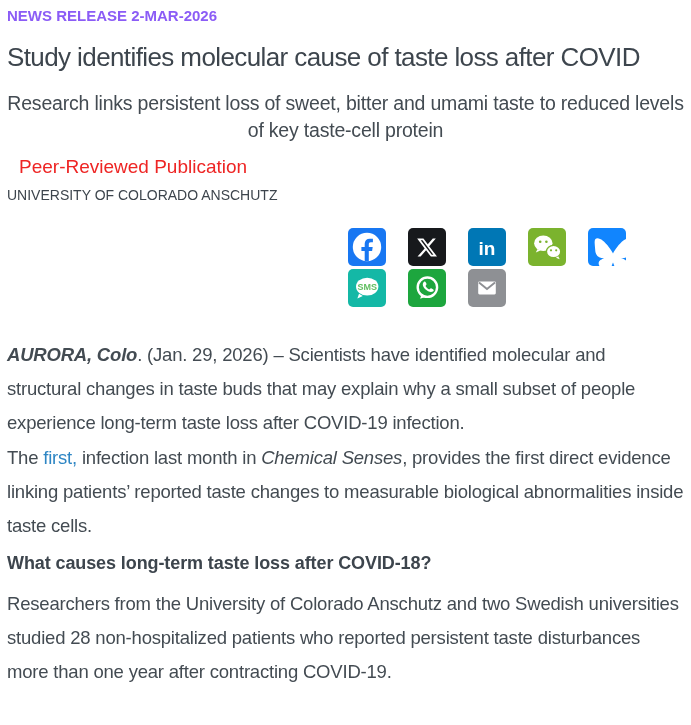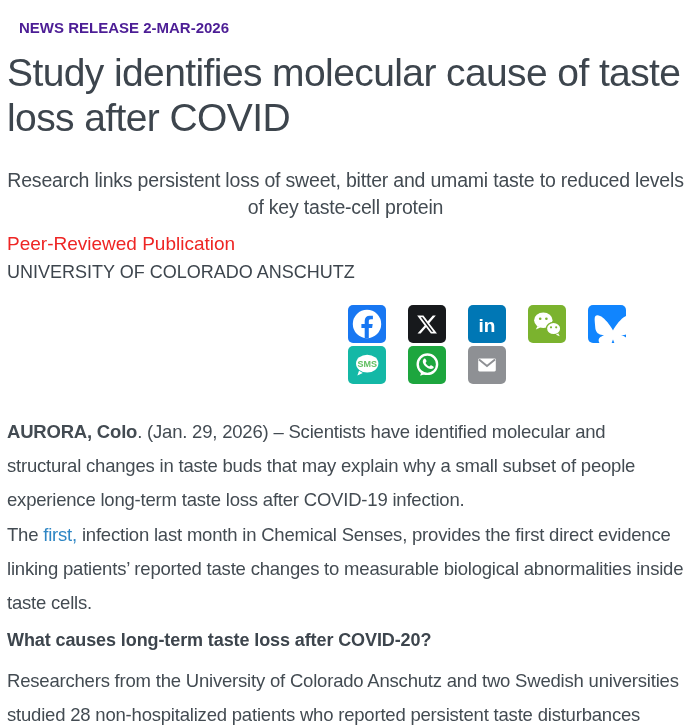--- a/index.html
+++ b/index.html
@@ -3,59 +3,59 @@
 <meta charset="utf-8">
 <style>
   html,body{margin:0;padding:0;}
   body{
     width:691px;height:725px;overflow:hidden;background:#ffffff;
     box-sizing:border-box;padding:6px 7px 0;
     font-family:"Liberation Sans","DejaVu Sans",sans-serif;
     color:#434b52;
   }
   .kicker{
-    font-size:15px;line-height:20px;font-weight:bold;color:#4c1d95;
-    letter-spacing:0;margin:12px;
+    font-size:15px;line-height:20px;font-weight:bold;color:#8b5cf6;
+    letter-spacing:0;margin:0;
   }
   h1.title{
-    font-size:39px;line-height:45px;font-weight:300;color:#3d454d;
-    letter-spacing:-0.6px;margin:9px 0 27px;
+    font-size:26px;line-height:45px;font-weight:300;color:#3d454d;
+    letter-spacing:-0.6px;margin:9px 0 10px;
   }
   .subtitle{
     font-size:19.5px;line-height:27px;color:#434b52;margin:0 0 12px;
     letter-spacing:-0.2px;
     text-align:center;
   }
   .peer{
-    font-size:19px;line-height:21px;margin:0 0 7px;font-weight:normal;
+    font-size:19px;line-height:21px;margin:0 12px 7px;font-weight:normal;
   }
   .inst{
-    font-size:18px;line-height:22px;color:#3d454d;margin:0;
+    font-size:14px;line-height:22px;color:#3d454d;margin:0;
   }
   .share{
     margin:22px 24px 0 auto;width:312px;
     display:flex;flex-wrap:wrap;gap:3px 22px;
   }
   .share a{
     display:block;width:38px;height:38px;border-radius:5px;
     cursor:pointer;flex:0 0 auto;
   }
   .share svg{display:block;width:38px;height:38px;}
   .article{margin-top:31px;}
   .article p{
     font-size:18.5px;line-height:34px;letter-spacing:-0.2px;
     margin:0 0 1px;color:#434b52;
   }
   .article h2{
     font-size:18px;line-height:25px;font-weight:bold;color:#3d454d;
     margin:8px 0 11px;letter-spacing:-0.1px;
   }
   .article a.inline-link{text-decoration:none;cursor:pointer;}
-  .bold-lead{font-weight:bold;}
-  .journal{}
+  .bold-lead{font-weight:bold;font-style:italic;}
+  .journal{font-style:italic;}
 </style>
 </head>
 <body>
 
 <div class="kicker">NEWS RELEASE 2-MAR-2026</div>
 
 <h1 class="title">Study identifies molecular cause of taste loss after COVID</h1>
 
 <div class="subtitle">Research links persistent loss of sweet, bitter and umami taste to reduced levels of key taste-cell protein</div>
 
@@ -137,17 +137,17 @@
 <div class="article">
 
   <p>
     <span class="bold-lead">AURORA, Colo</span><span>. (Jan. 29, 2026) – Scientists have identified molecular and structural changes in taste buds that may explain why a small subset of people experience long-term taste loss after COVID-19 infection.</span>
   </p>
 
   <p>
     <span>The </span><a class="inline-link" style="color: rgb(46, 134, 196);">first,</a><span> infection last month in </span><span class="journal">Chemical Senses</span><span>, provides the first direct evidence linking patients’ reported taste changes to measurable biological abnormalities inside taste cells.</span>
   </p>
 
-  <h2>What causes long-term taste loss after COVID-20?</h2>
+  <h2>What causes long-term taste loss after COVID-18?</h2>
 
   <p>Researchers from the University of Colorado Anschutz and two Swedish universities studied 28 non-hospitalized patients who reported persistent taste disturbances more than one year after contracting COVID-19.</p>
 
 </div>
 
 </body></html>

